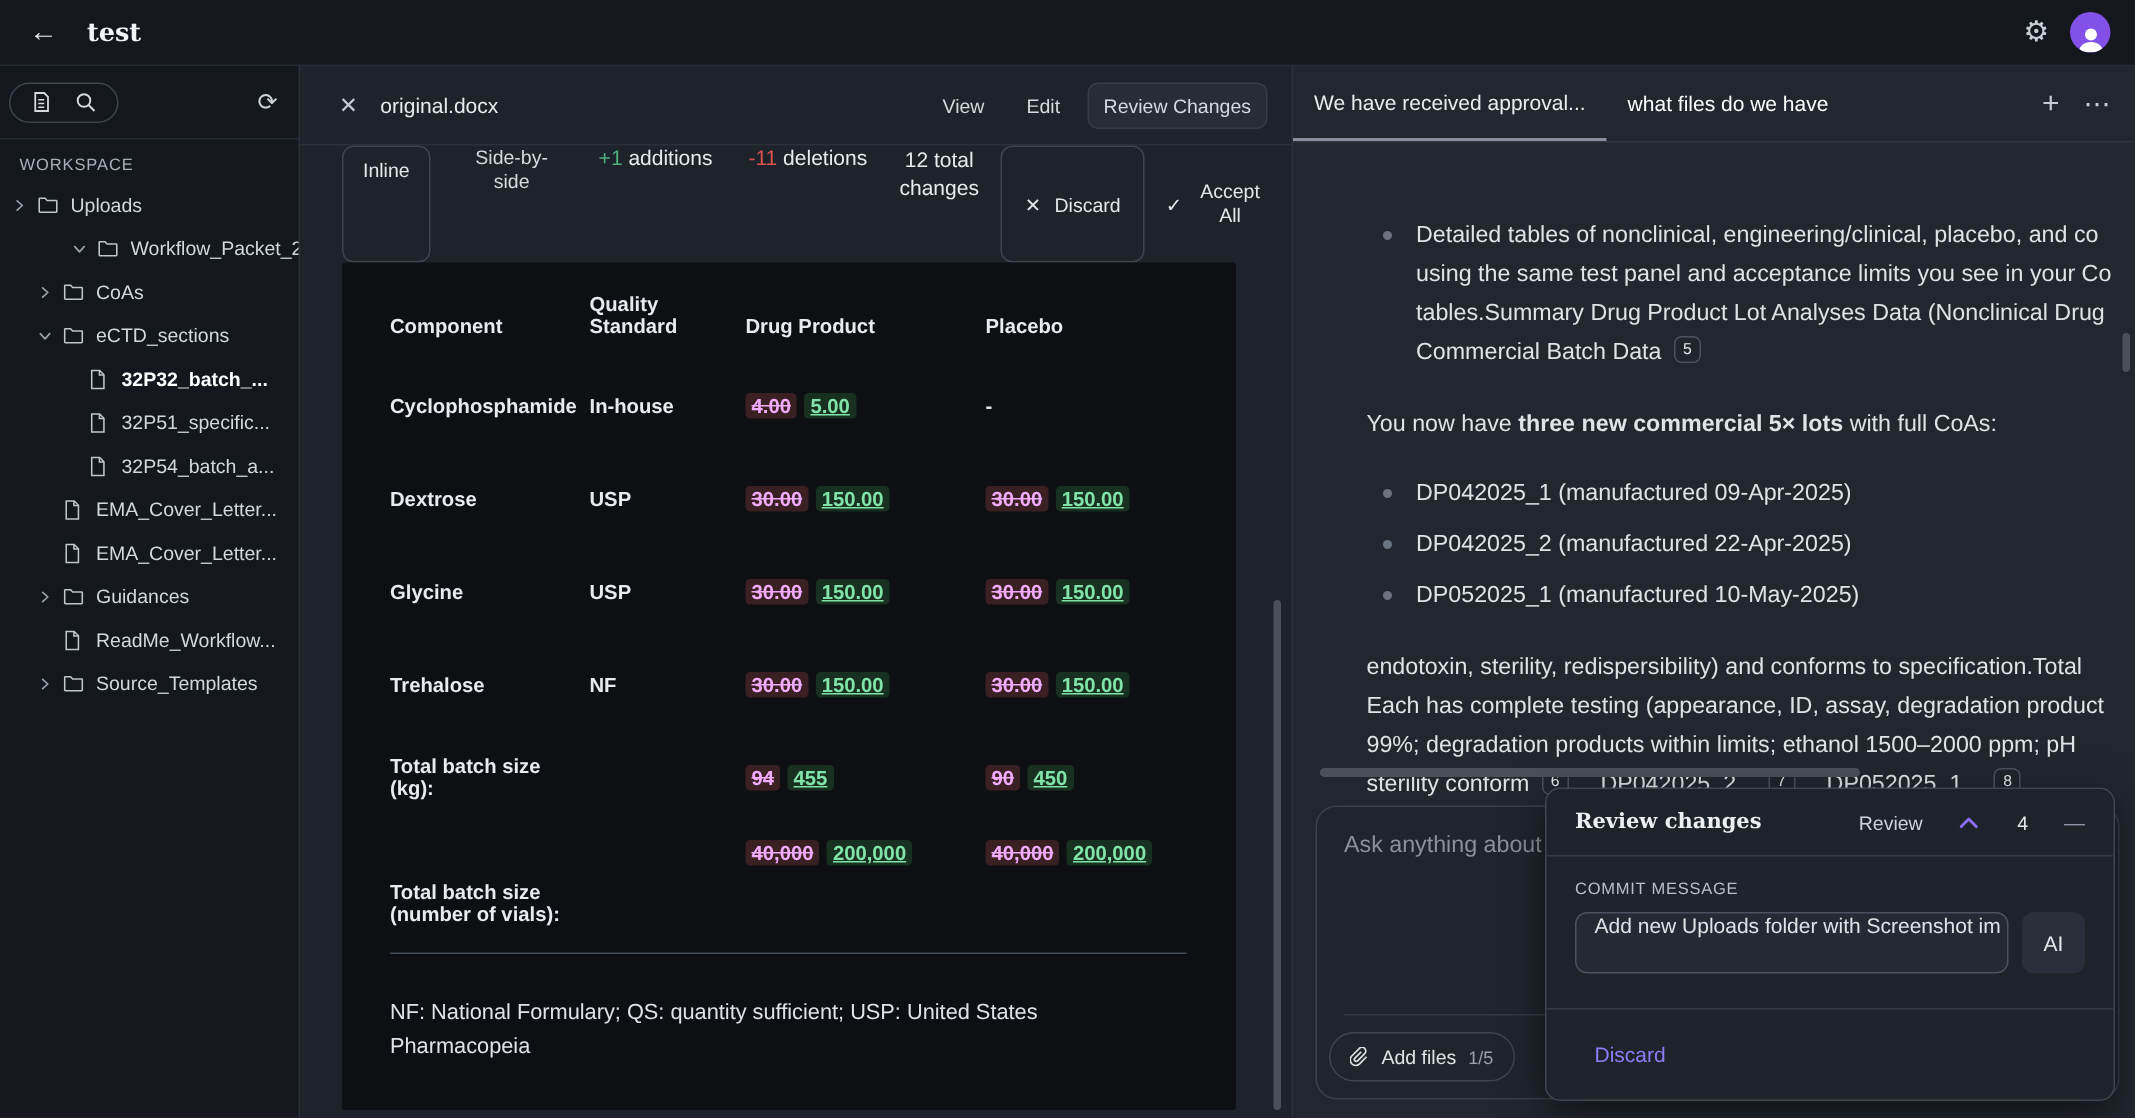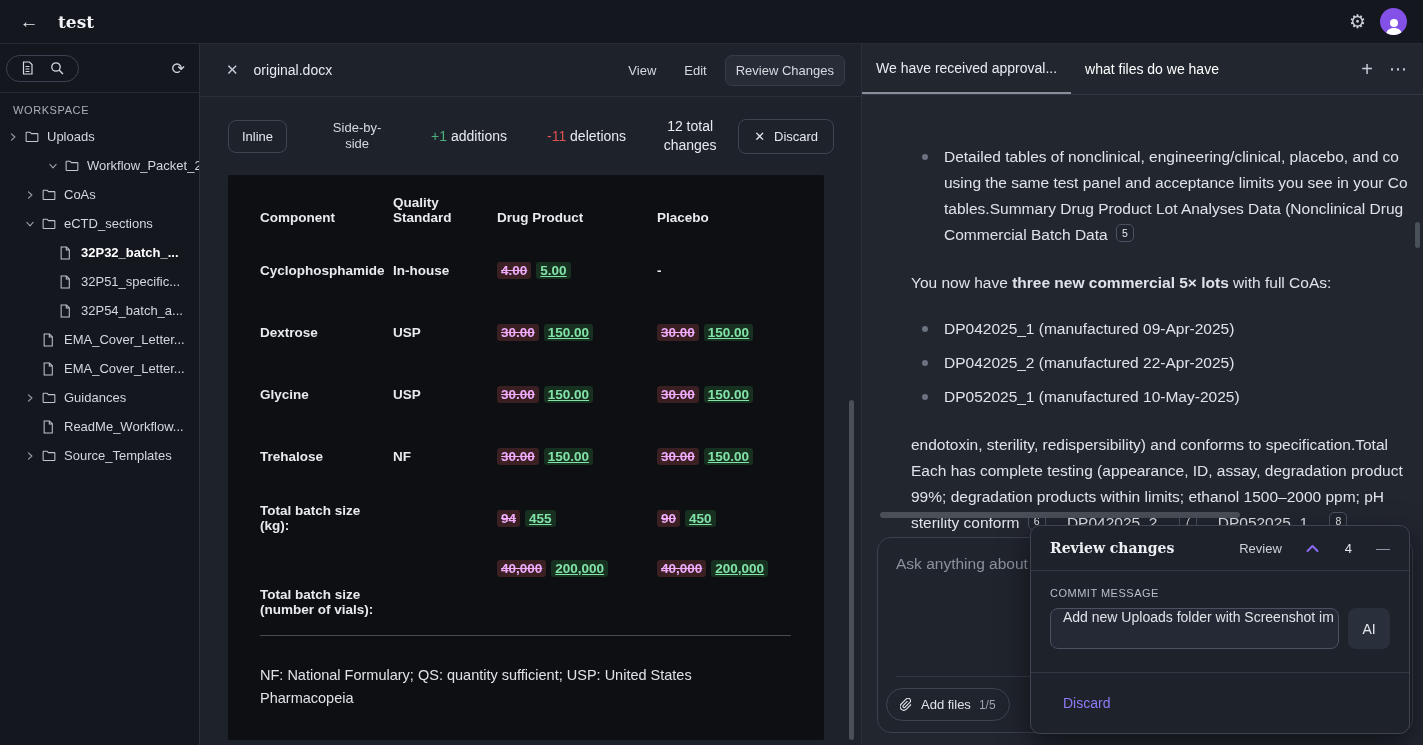--- a/index.html
+++ b/index.html
@@ -38,21 +38,21 @@
   
   .docpanel { position:absolute; left:200px; top:44px; width:662px; height:701px;
               background:#1d222b; border-right:1px solid #2a2f38; }
   .doc-head { height:53px; border-bottom:1px solid #2a2f38; display:flex; align-items:center; }
   .doc-close { margin-left:26px; color:#c3c8d2; font-size:15px; cursor:pointer; }
   .doc-filename { margin-left:15px; color:#e8eaee; font-size:14px; }
   .doc-tabs { margin-left:auto; display:flex; align-items:center; gap:8px; padding-right:16px; }
   .doc-tab { color:#d6dae0; font-size:13px; padding:7px 10px; border-radius:7px; cursor:pointer; }
   .doc-tab.active { background:#272c36; border:1px solid #363c48; }
 
-  .doc-toolbar { height:78px; display:flex; align-items:center; padding:0 18px 0 28px; gap:16px; }
+  .doc-toolbar { height:78px; display:flex; padding:0 18px 0 28px; gap:0; }
   .tb-inline { border:1px solid #3e4450; border-radius:8px; padding:8px 13px; color:#e4e7ec;
                font-size:13px; cursor:pointer; flex:none; }
   .tb-sbs { width:64px; margin-left:22px; text-align:center; color:#d6dae0; font-size:13px;
             line-height:16px; cursor:pointer; flex:none; }
   .tb-adds { margin-left:26px; font-size:14px; color:#e8eaee; flex:none; }
   .tb-adds .num { color:#4caf7d; }
   .tb-dels { margin-left:24px; font-size:14px; color:#e8eaee; flex:none; }
   .tb-dels .num { color:#e05252; }
   .tb-total { width:64px; margin-left:16px; text-align:center; color:#e8eaee; font-size:14px;
               line-height:19px; flex:none; }

